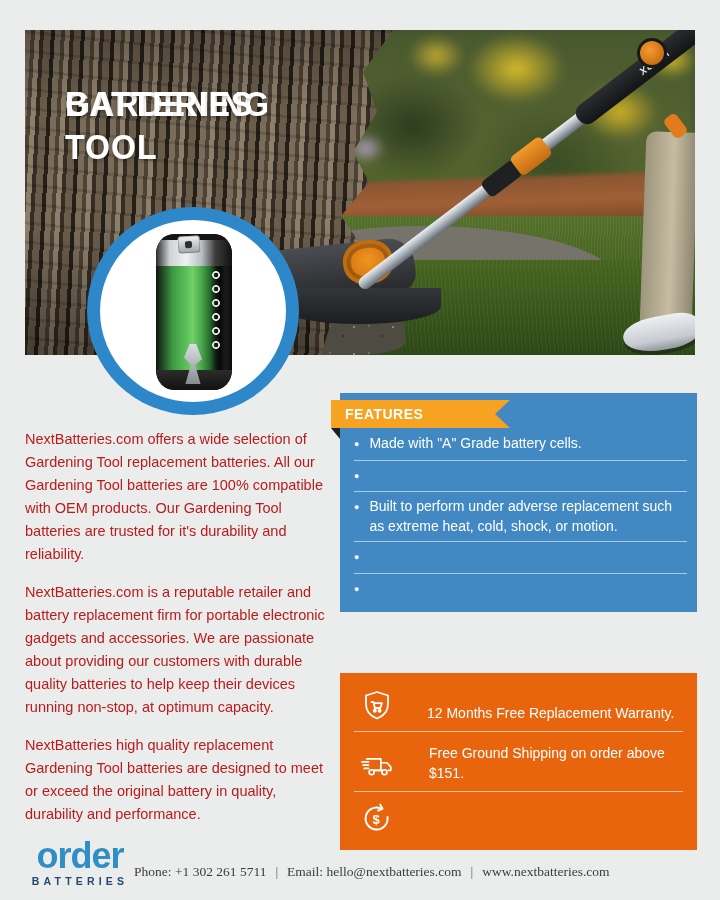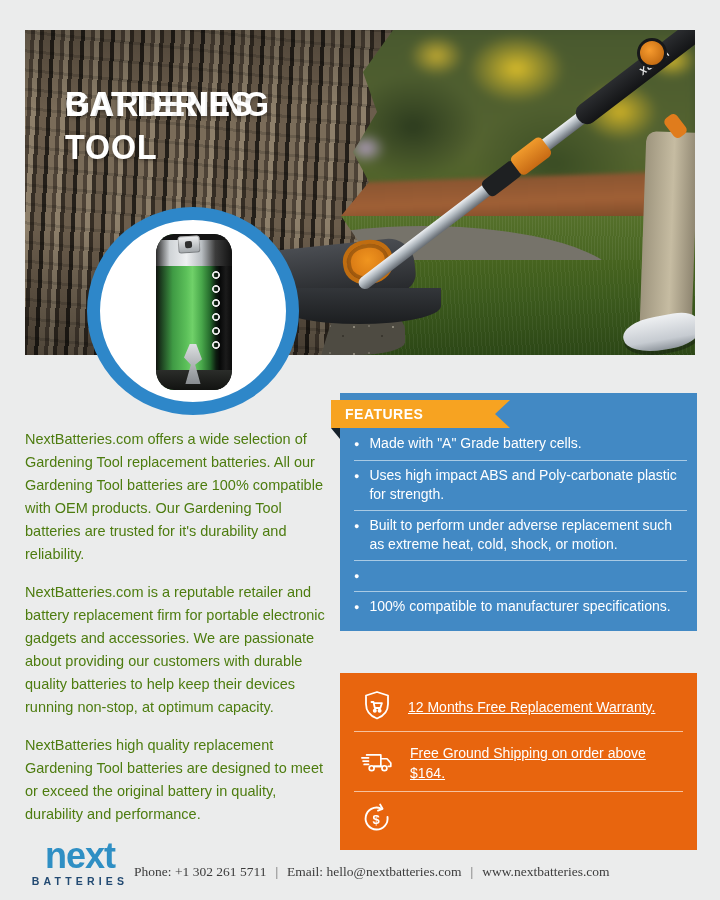--- a/index.html
+++ b/index.html
@@ -114,21 +114,21 @@
     box-shadow:inset 0 0 0 1px rgba(0,0,0,0.25); }
   .bat-tab::after { content:""; position:absolute; left:7px; top:5px; width:7px; height:7px;
     border-radius:2px; background:#2f2f2f; }
   .bat-bottom { position:absolute; bottom:0; left:0; right:0; height:20px; border-radius:0 0 18px 18px;
     background:linear-gradient(180deg,#2b2d2a,#121311); }
   .bat-contact { position:absolute; bottom:6px; left:28px; width:18px; height:40px;
     background:linear-gradient(180deg,#dcdfe1,#888c90);
     clip-path:polygon(32% 0, 68% 0, 100% 38%, 62% 52%, 92% 100%, 8% 100%, 38% 52%, 0 34%); }
 
   
-  .intro { position:absolute; left:25px; top:428px; width:306px; color:#4d7c0f;
+  .intro { position:absolute; left:25px; top:428px; width:306px; color:#b91c1c;
     font-size:14.5px; line-height:23px; }
   .intro p { margin-bottom:15px; }
 
   
   .features-panel { position:absolute; left:340px; top:393px; width:357px;
     background:#4289c4; padding:36px 10px 8px 14px; z-index:2; }
   .features-list { list-style:none; }
   .features-list li { display:flex; gap:10px; padding:5px 0; color:#fff;
     font-size:14px; line-height:19.5px; }
   .features-list li + li { border-top:1px solid rgba(255,255,255,0.55); }
@@ -136,22 +136,22 @@
   .ribbon { position:absolute; left:331px; top:400px; width:179px; height:28px; z-index:3;
     background:#f7a321; color:#fff; font-weight:bold; font-size:14px; letter-spacing:0.5px;
     line-height:28px; padding-left:14px;
     clip-path:polygon(0 0, 100% 0, calc(100% - 15px) 50%, 100% 100%, 0 100%); }
   .ribbon-fold { position:absolute; left:331px; top:428px; width:9px; height:11px; z-index:3;
     background:#16222c; clip-path:polygon(0 0, 100% 0, 100% 100%); }
 
   
   .benefits-panel { position:absolute; left:340px; top:673px; width:357px;
     background:#e8650e; padding:6px 14px; z-index:2; }
-  .benefit { display:flex; align-items:center; gap:14px; padding:9px 0 8px 6px;
-    color:#fff; font-size:14px; line-height:20px;text-decoration:underline; }
+  .benefit { display:flex; align-items:flex-end; gap:33px; padding:9px 0 8px 6px;
+    color:#fff; font-size:14px; line-height:20px; }
   .benefit + .benefit { border-top:1px solid rgba(255,255,255,0.6); }
   .benefit svg { flex:0 0 auto; margin-top:1px; }
   .benefit .b-text { padding-top:2px; }
 
   
   .footer-logo { position:absolute; left:25px; top:839px; width:110px; text-align:center; }
   .logo-primary { color:#2f8fc4; font-size:36px; line-height:34px; font-weight:bold;
     letter-spacing:-1px; }
   .logo-secondary { color:#224a72; font-size:10.5px; font-weight:bold; letter-spacing:4.2px;
     margin-top:2px; }
@@ -213,32 +213,30 @@
   </div>
 
   <div class="features-panel">
     <ul class="features-list">
       <li>
         <span class="bullet">●</span>
         <span>Made with "A" Grade battery cells.</span>
       </li>
       <li>
         <span class="bullet">●</span>
-        <span>Uses high impact ABS and Poly-carbonate plastic for strength.</span>
       </li>
       <li>
         <span class="bullet">●</span>
         <span>Built to perform under adverse replacement such as extreme heat, cold, shock, or motion.</span>
       </li>
       <li>
         <span class="bullet">●</span>
       </li>
       <li>
         <span class="bullet">●</span>
-        <span>100% compatible to manufacturer specifications.</span>
       </li>
     </ul>
   </div>
   <div class="ribbon">FEATURES</div>
   <div class="ribbon-fold"></div>
 
   <div class="benefits-panel">
     <div class="benefit">
       <svg viewBox="0 0 34 34" width="34" height="34" fill="none" stroke="#fff" stroke-width="1.8" stroke-linecap="round" stroke-linejoin="round">
         <path d="M17 3 L28 6.5 V15 c0 7.5-4.8 12.2-11 14.5 C10.8 27.2 6 22.5 6 15 V6.5 Z"></path>
@@ -250,32 +248,32 @@
     </div>
     <div class="benefit">
       <svg viewBox="0 0 38 30" width="36" height="32" fill="none" stroke="#fff" stroke-width="1.8" stroke-linecap="round" stroke-linejoin="round">
         <path d="M7 6.5 h15 v12 H15"></path>
         <path d="M22 10.5 h6.5 l4 4.5 v3.5 h-2.7"></path>
         <circle cx="12.3" cy="20.5" r="2.6"></circle>
         <circle cx="25.8" cy="20.5" r="2.6"></circle>
         <path d="M15 18.5 h8"></path>
         <path d="M2 9.5 h7 M3.2 13 h5.8 M4.4 16.5 h4.6"></path>
       </svg>
-      <span class="b-text">Free Ground Shipping on order above $164.</span>
+      <span class="b-text">Free Ground Shipping on order above $151.</span>
     </div>
     <div class="benefit">
       <svg viewBox="0 0 34 34" width="34" height="34" fill="none" stroke="#fff" stroke-width="1.9" stroke-linecap="round" stroke-linejoin="round">
         <path d="M27.5 15 A 11 11 0 1 1 20.6 6.3"></path>
         <path d="M20.2 2.6 l2.3 4.2 -4.5 1.8"></path>
         <text x="12.4" y="21.8" font-size="13" fill="#fff" stroke="none" font-weight="bold">$</text>
       </svg>
     </div>
   </div>
 
   <div class="footer-logo">
-    <div class="logo-primary">next</div>
+    <div class="logo-primary">order</div>
     <div class="logo-secondary">BATTERIES</div>
   </div>
   <div class="contact">
     <span>Phone: </span><span>+1 302 261 5711</span><span class="sep">|</span><span>Email: </span><span>hello@nextbatteries.com</span><span class="sep">|</span><span>www.nextbatteries.com</span>
   </div>
 
 </div>
 
 </body></html>

